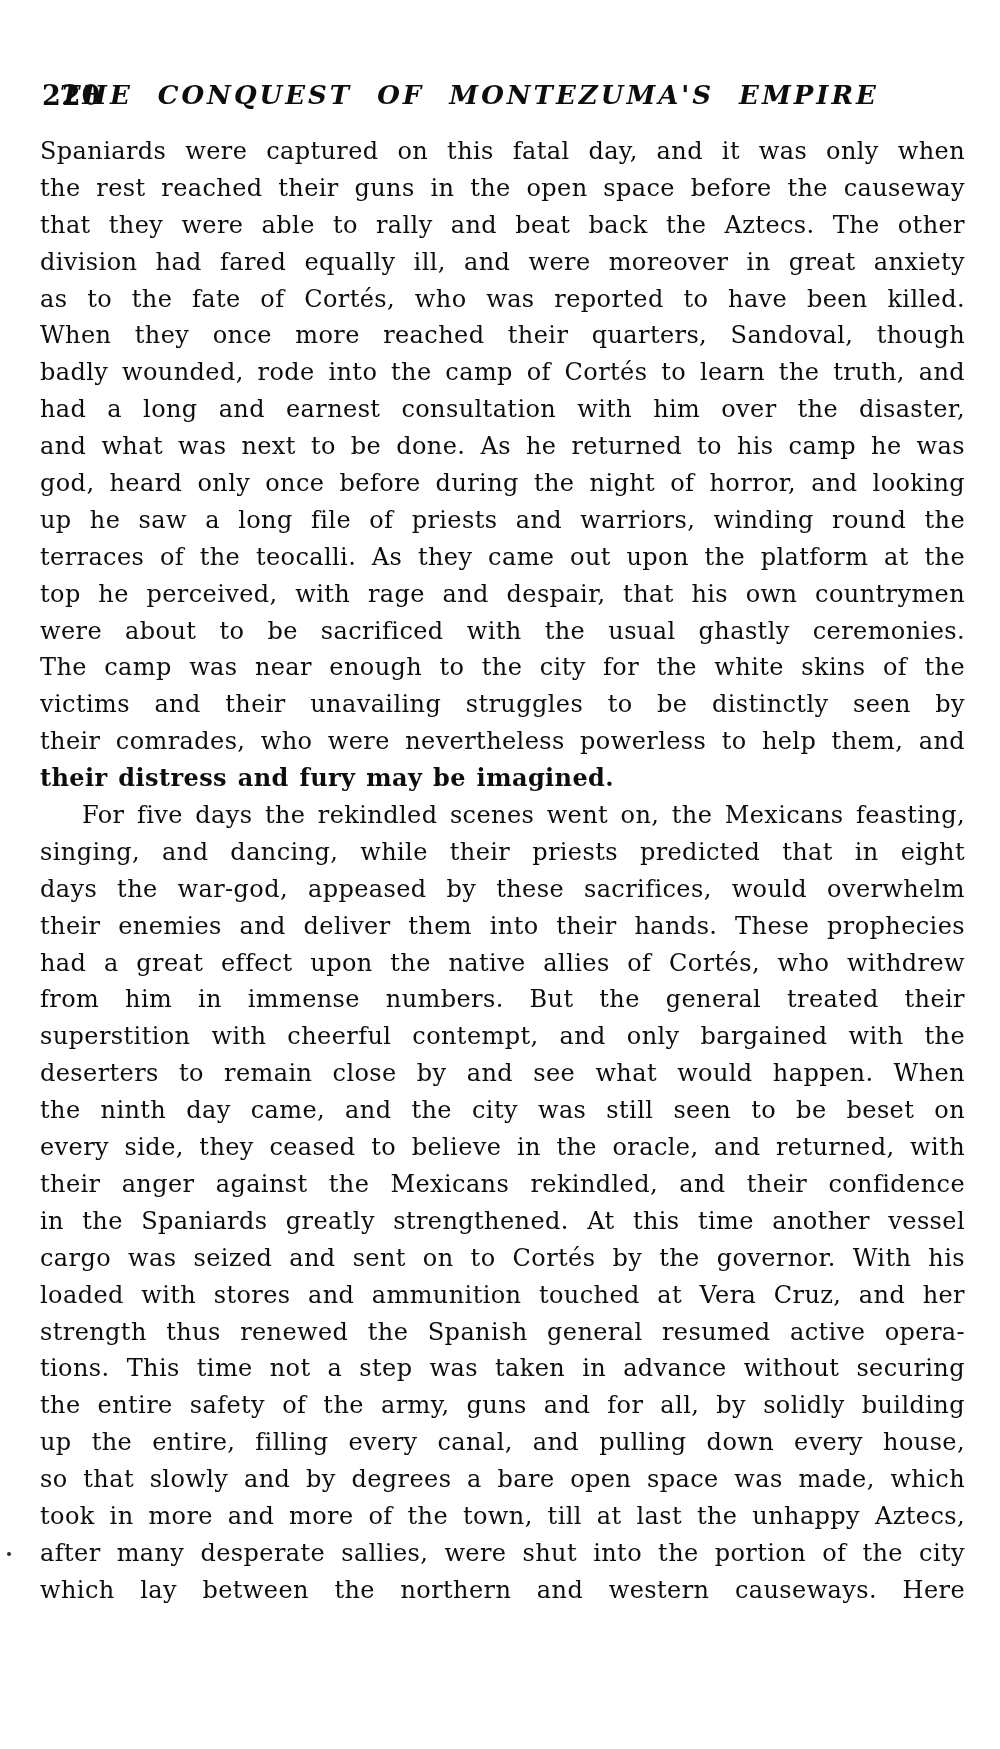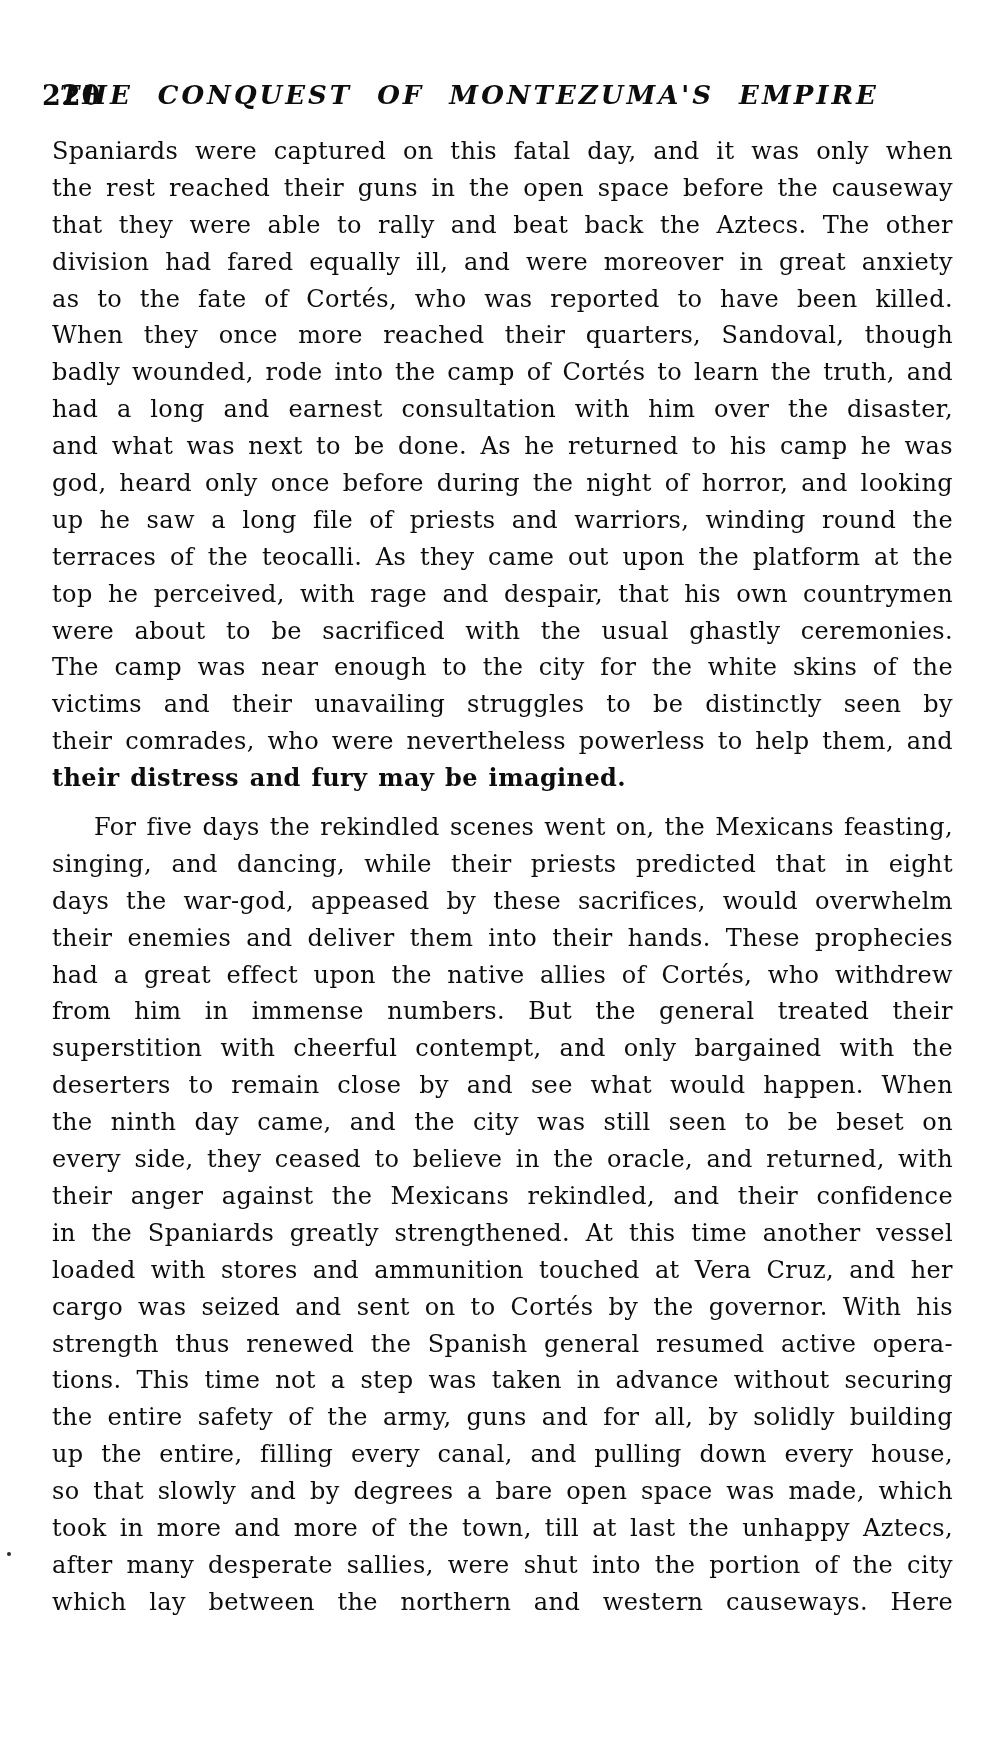--- a/index.html
+++ b/index.html
@@ -41,21 +41,21 @@
     letter-spacing: 3px;
     word-spacing: 13px;
     white-space: nowrap;
   }
   .body-text {
     margin-top: 17px;
     padding-left: 40px;
     padding-right: 35px;
   }
   .paragraph {
-    margin: 12px;
+    margin: 0;
   }
   .line {
     font-size: 24px;
     line-height: 36.9px;
     letter-spacing: 0.4px;
     word-spacing: 2px;
     text-align: justify;
     text-align-last: justify;
     -moz-text-align-last: justify;
     white-space: normal;
@@ -115,22 +115,22 @@
         <div class="line">days the war-god, appeased by these sacrifices, would overwhelm</div>
         <div class="line">their enemies and deliver them into their hands.  These prophecies</div>
         <div class="line">had a great effect upon the native allies of Cortés, who withdrew</div>
         <div class="line">from him in immense numbers.  But the general treated their</div>
         <div class="line">superstition with cheerful contempt, and only bargained with the</div>
         <div class="line">deserters to remain close by and see what would happen.  When</div>
         <div class="line">the ninth day came, and the city was still seen to be beset on</div>
         <div class="line">every side, they ceased to believe in the oracle, and returned, with</div>
         <div class="line">their anger against the Mexicans rekindled, and their confidence</div>
         <div class="line">in the Spaniards greatly strengthened.  At this time another vessel</div>
+        <div class="line">cargo was seized and sent on to Cortés by the governor.  With his</div>
         <div class="line">loaded with stores and ammunition touched at Vera Cruz, and her</div>
-        <div class="line">cargo was seized and sent on to Cortés by the governor.  With his</div>
         <div class="line">strength thus renewed the Spanish general resumed active opera-</div>
         <div class="line">tions.  This time not a step was taken in advance without securing</div>
         <div class="line">the entire safety of the army, guns and for all, by solidly building</div>
         <div class="line">up the entire, filling every canal, and pulling down every house,</div>
         <div class="line">so that slowly and by degrees a bare open space was made, which</div>
         <div class="line">took in more and more of the town, till at last the unhappy Aztecs,</div>
         <div class="line">after many desperate sallies, were shut into the portion of the city</div>
         <div class="line">which lay between the northern and western causeways.  Here</div>
       </div>
     </div>

